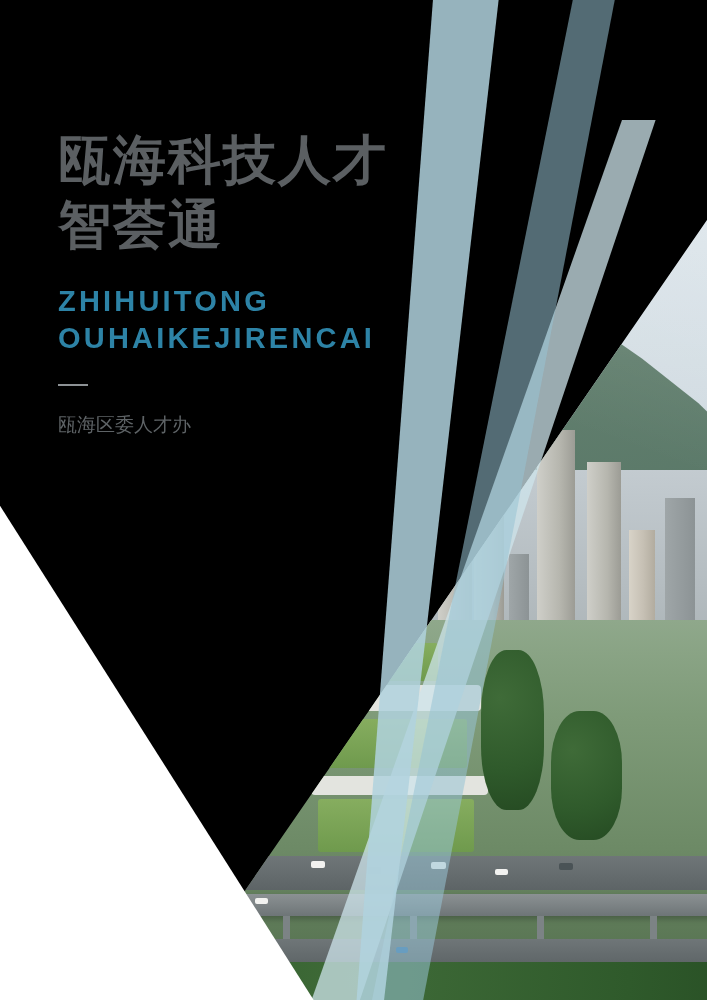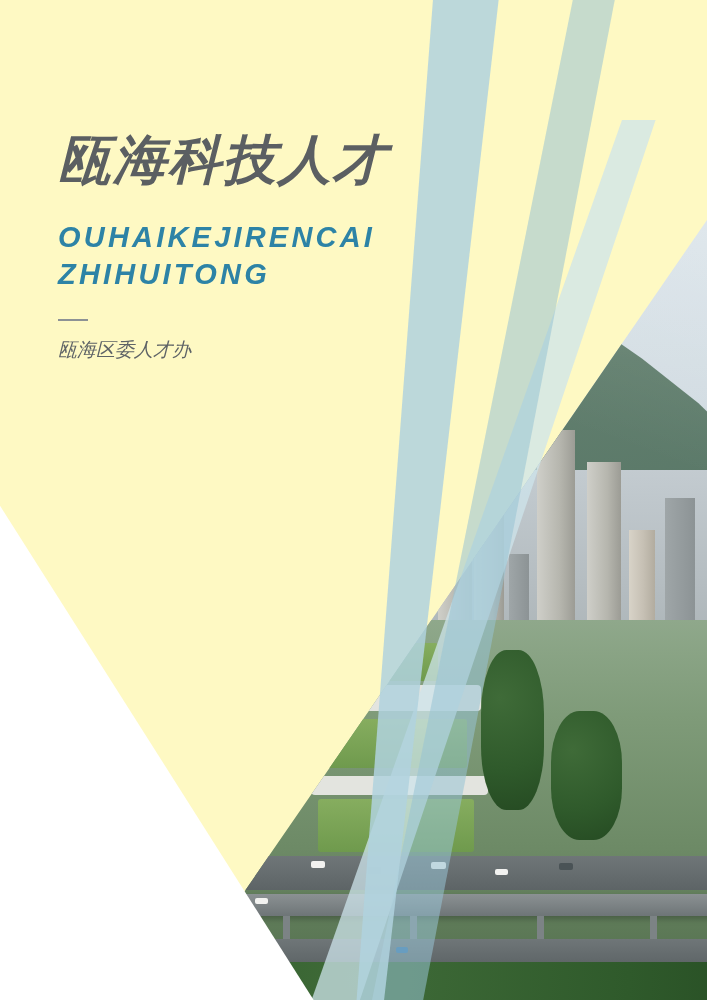--- a/index.html
+++ b/index.html
@@ -7,23 +7,22 @@
     width: 707px;
     height: 1000px;
     overflow: hidden;
     background: #ffffff;
     font-family: "Liberation Sans", sans-serif;
   }
   #cover {
     position: relative;
     width: 707px;
     height: 1000px;
-    background: #fef9c3;
+    background: #000000;
     overflow: hidden;
-    font-style: italic;
   }
 
   
   .photo-wrap {
     position: absolute;
     inset: 0;
     -webkit-clip-path: polygon(100% 0%, 100% 100%, 24% 100%, 100% 22%);
     clip-path: polygon(100% 0%, 100% 100%, 24% 100%, 100% 22%);
     overflow: hidden;
   }
@@ -163,21 +162,21 @@
     letter-spacing: 3.2px;
     line-height: 1.28;
   }
   .rule {
     margin-top: 26px;
     width: 30px;
     height: 2px;
     background: #8d9295;
   }
   .meta {
-    margin-top: 14px;
+    margin-top: 24px;
     font-size: 19px;
     color: #5e6366;
     line-height: 1.6;
   }
 </style>
 </head>
 <body>
 
 <div id="cover">
 
@@ -237,24 +236,25 @@
   </div>
 
   <div class="ribbon ribbon-c"></div>
   <div class="ribbon ribbon-b"></div>
   <div class="ribbon ribbon-a"></div>
   <div class="white-wedge"></div>
 
   <div class="text-block">
     <div class="title-cn">
       <div>瓯海科技人才</div>
+      <div>智荟通</div>
     </div>
     <div class="title-py">
+      <div>ZHIHUITONG</div>
       <div>OUHAIKEJIRENCAI</div>
-      <div>ZHIHUITONG</div>
     </div>
     <div class="rule"></div>
     <div class="meta">
       <div>瓯海区委人才办</div>
     </div>
   </div>
 
 </div>
 
 </body></html>

